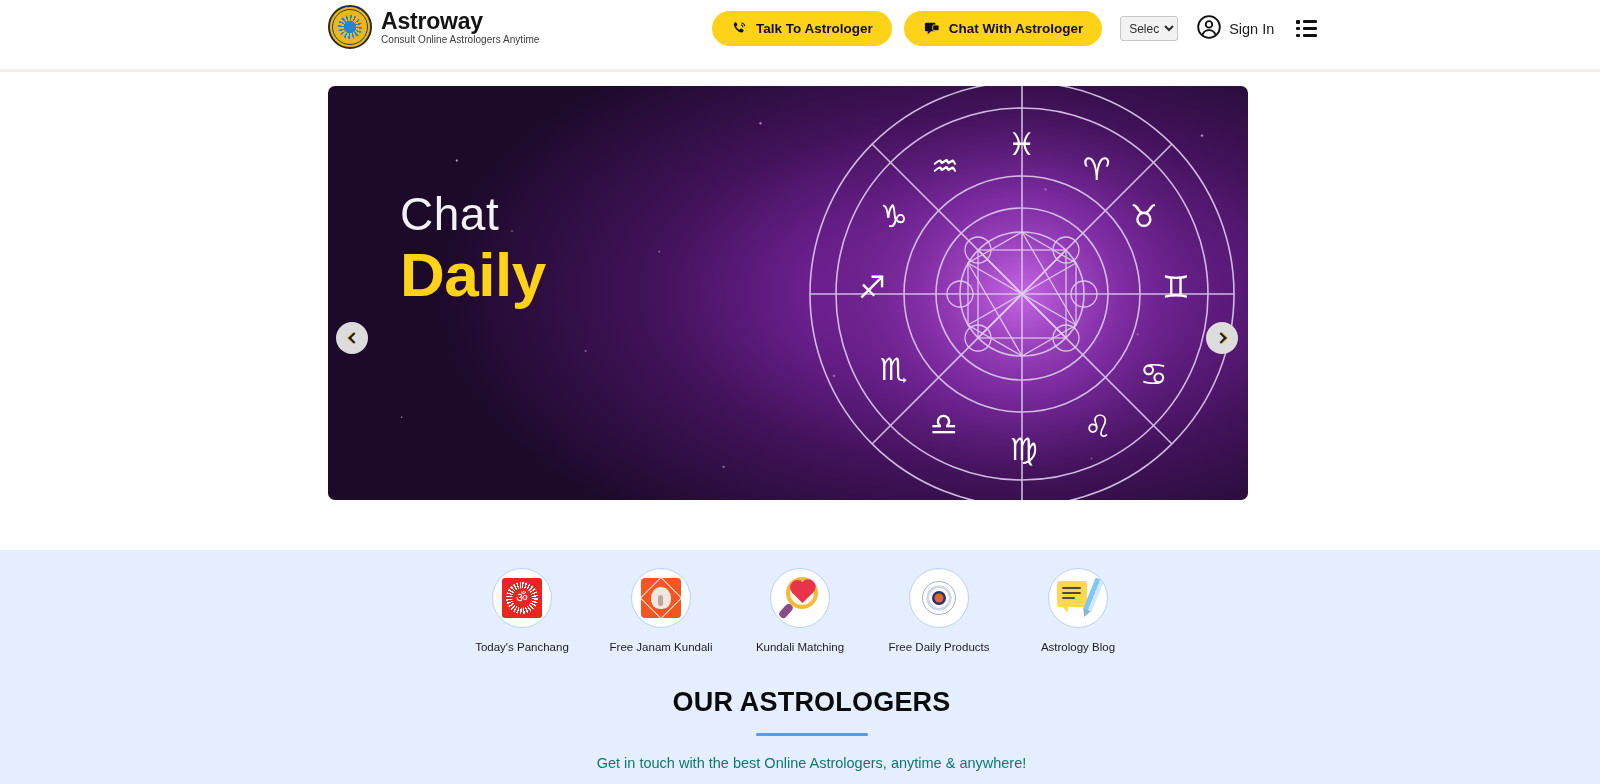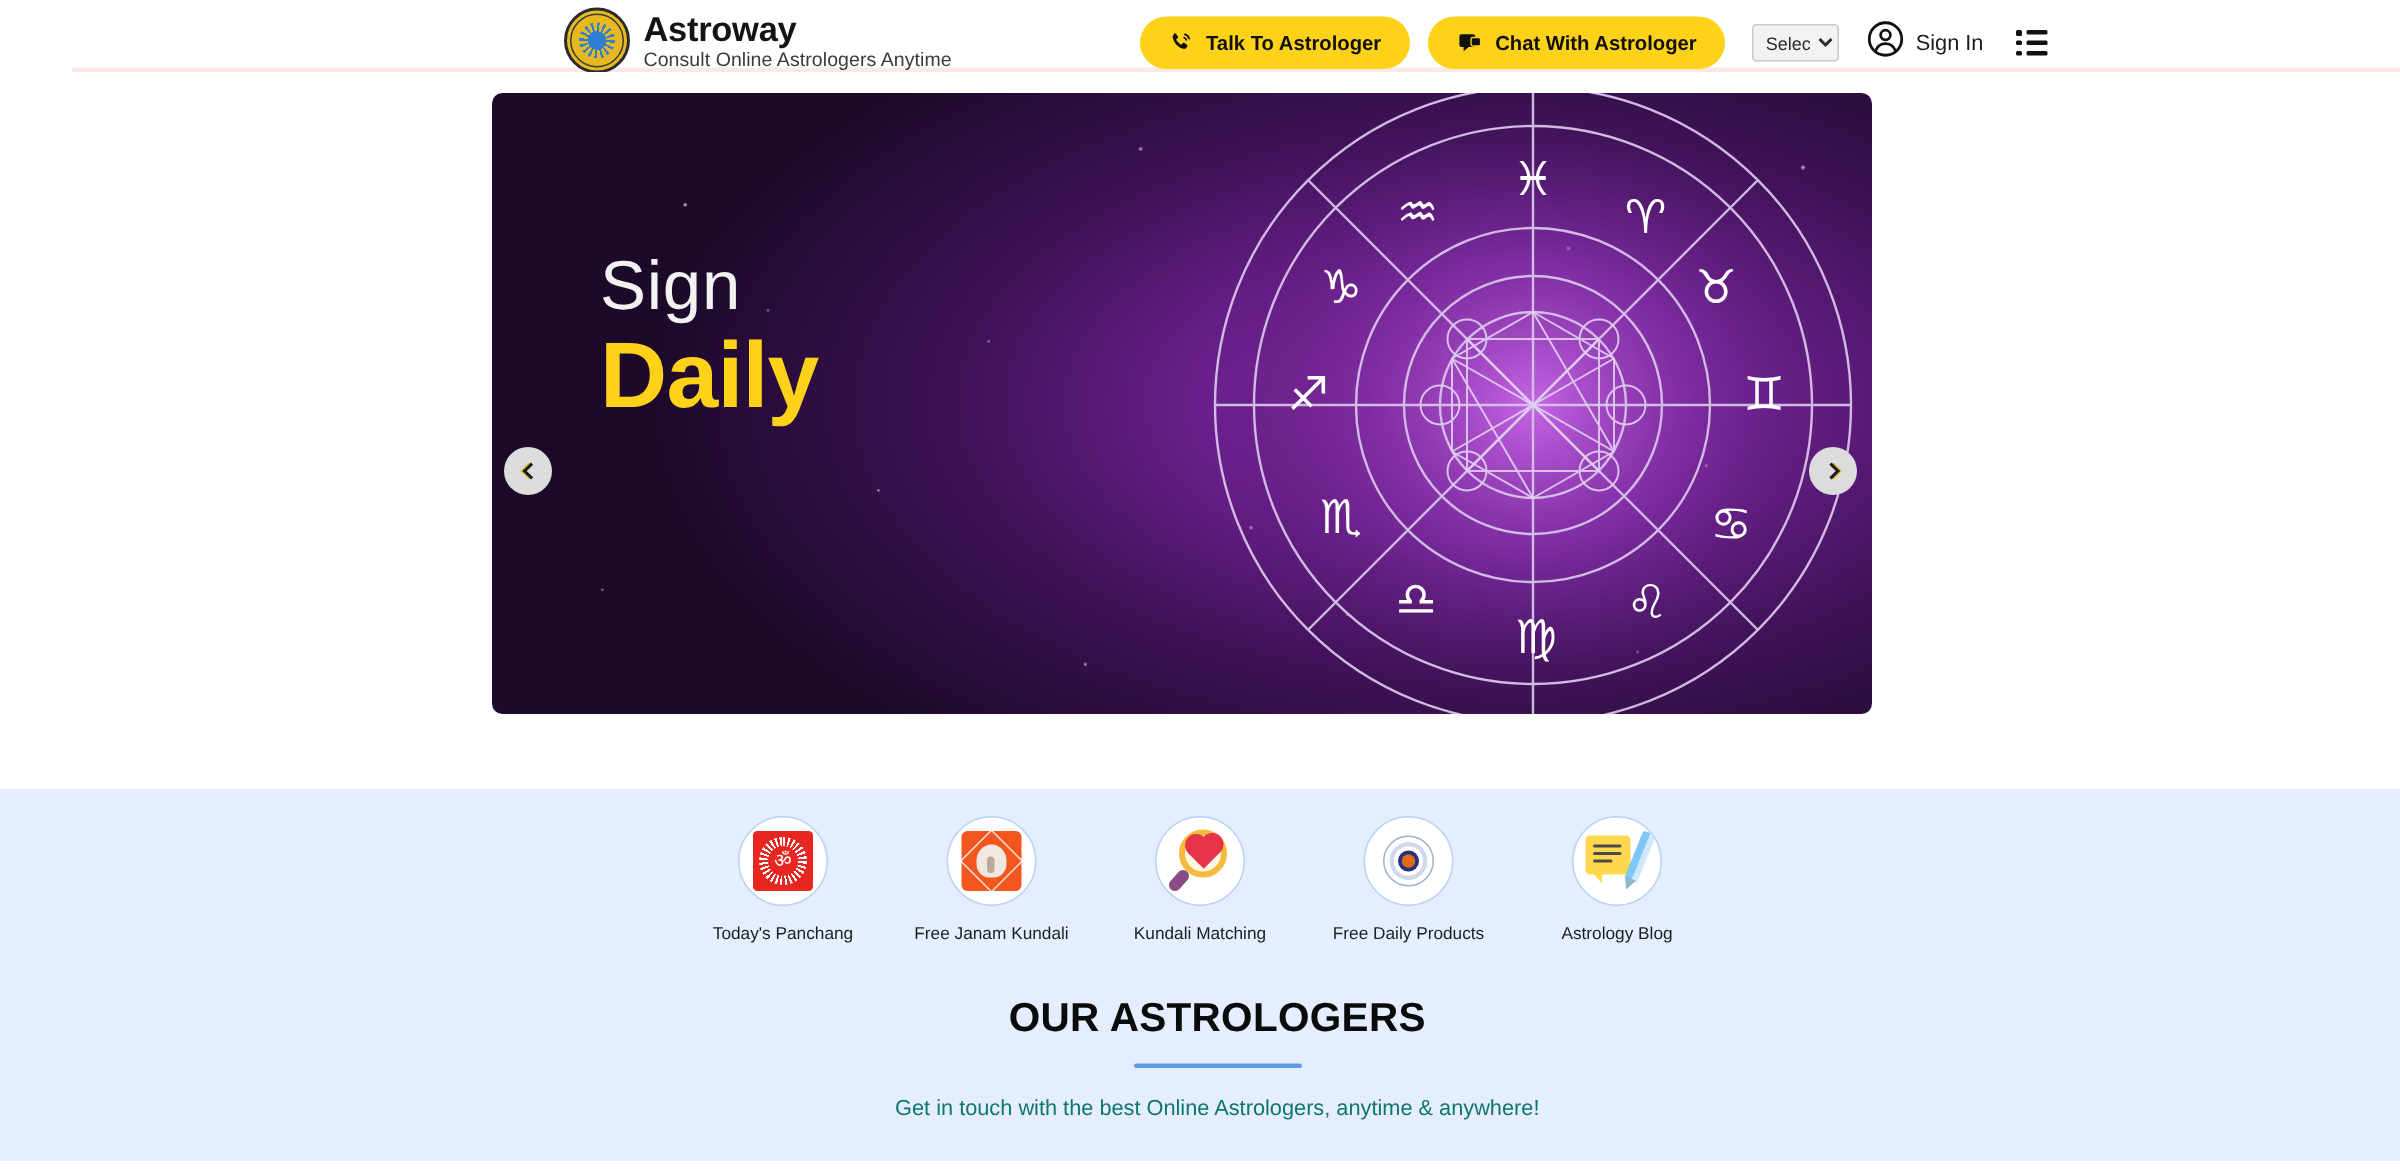--- a/index.html
+++ b/index.html
@@ -7,26 +7,25 @@
     width: 1600px;
     height: 784px;
     overflow: hidden;
     background: #ffffff;
     font-family: "Liberation Sans", sans-serif;
   }
 
   
   .header {
     position: relative;
-    height: 48px;
+    height: 72px;
     background: #ffffff;
     display: flex;
     align-items: center;
     border-bottom: 3px solid #fbe9ea;
-    margin-left: 48px;
   }
   .header-inner {
     position: relative;
     width: 100%;
     height: 100%;
   }
 
   .brand {
     position: absolute;
     left: 328px;
@@ -65,21 +64,21 @@
     border: 1px solid #3a3a3a;
   }
   .brand-text { line-height: 1.05; }
   .brand-name {
     font-size: 23px;
     font-weight: bold;
     color: #141414;
     letter-spacing: -0.2px;
   }
   .brand-tagline {
-    font-size: 13px;
+    font-size: 10px;
     color: #3a3a3a;
     margin-top: 2px;
     letter-spacing: 0.05px;
   }
 
   .header-actions {
     position: absolute;
     left: 712px;
     top: 11px;
     display: flex;
@@ -542,21 +541,21 @@
           <text x="122" y="325">♏</text>
           <text x="100" y="243">♐</text>
           <text x="122" y="172">♑</text>
           <text x="173" y="122">♒</text>
           <text x="250" y="100">♓</text>
         </g>
       </svg>
     </div>
 
     <div class="hero-copy">
-      <div class="hero-line1">Sign</div>
+      <div class="hero-line1">Chat</div>
       <div class="hero-line2">Daily</div>
     </div>
   </div>
 
   <button class="hero-arrow prev">
     <span class="chev left"></span>
   </button>
   <button class="hero-arrow next">
     <span class="chev right"></span>
   </button>

